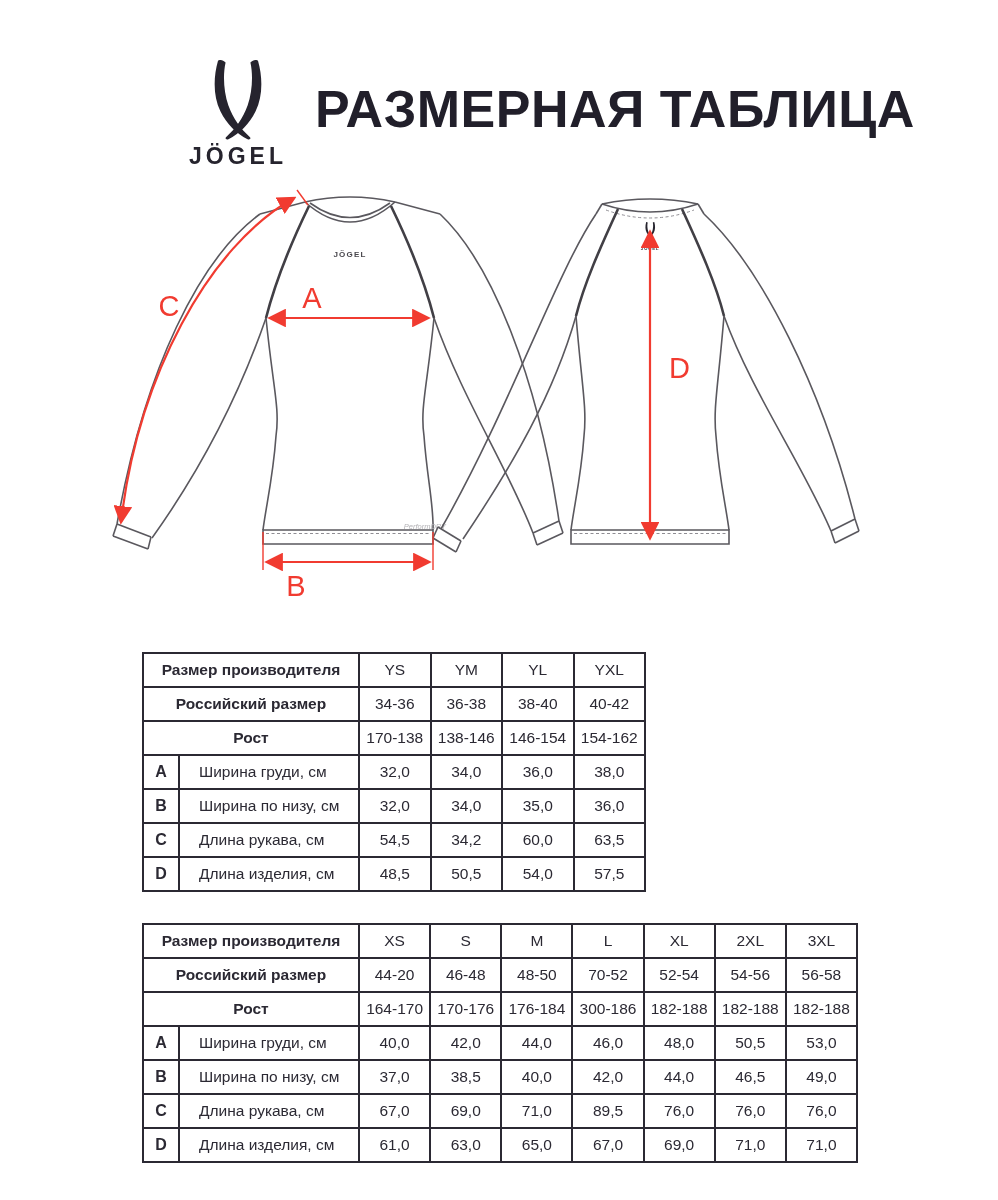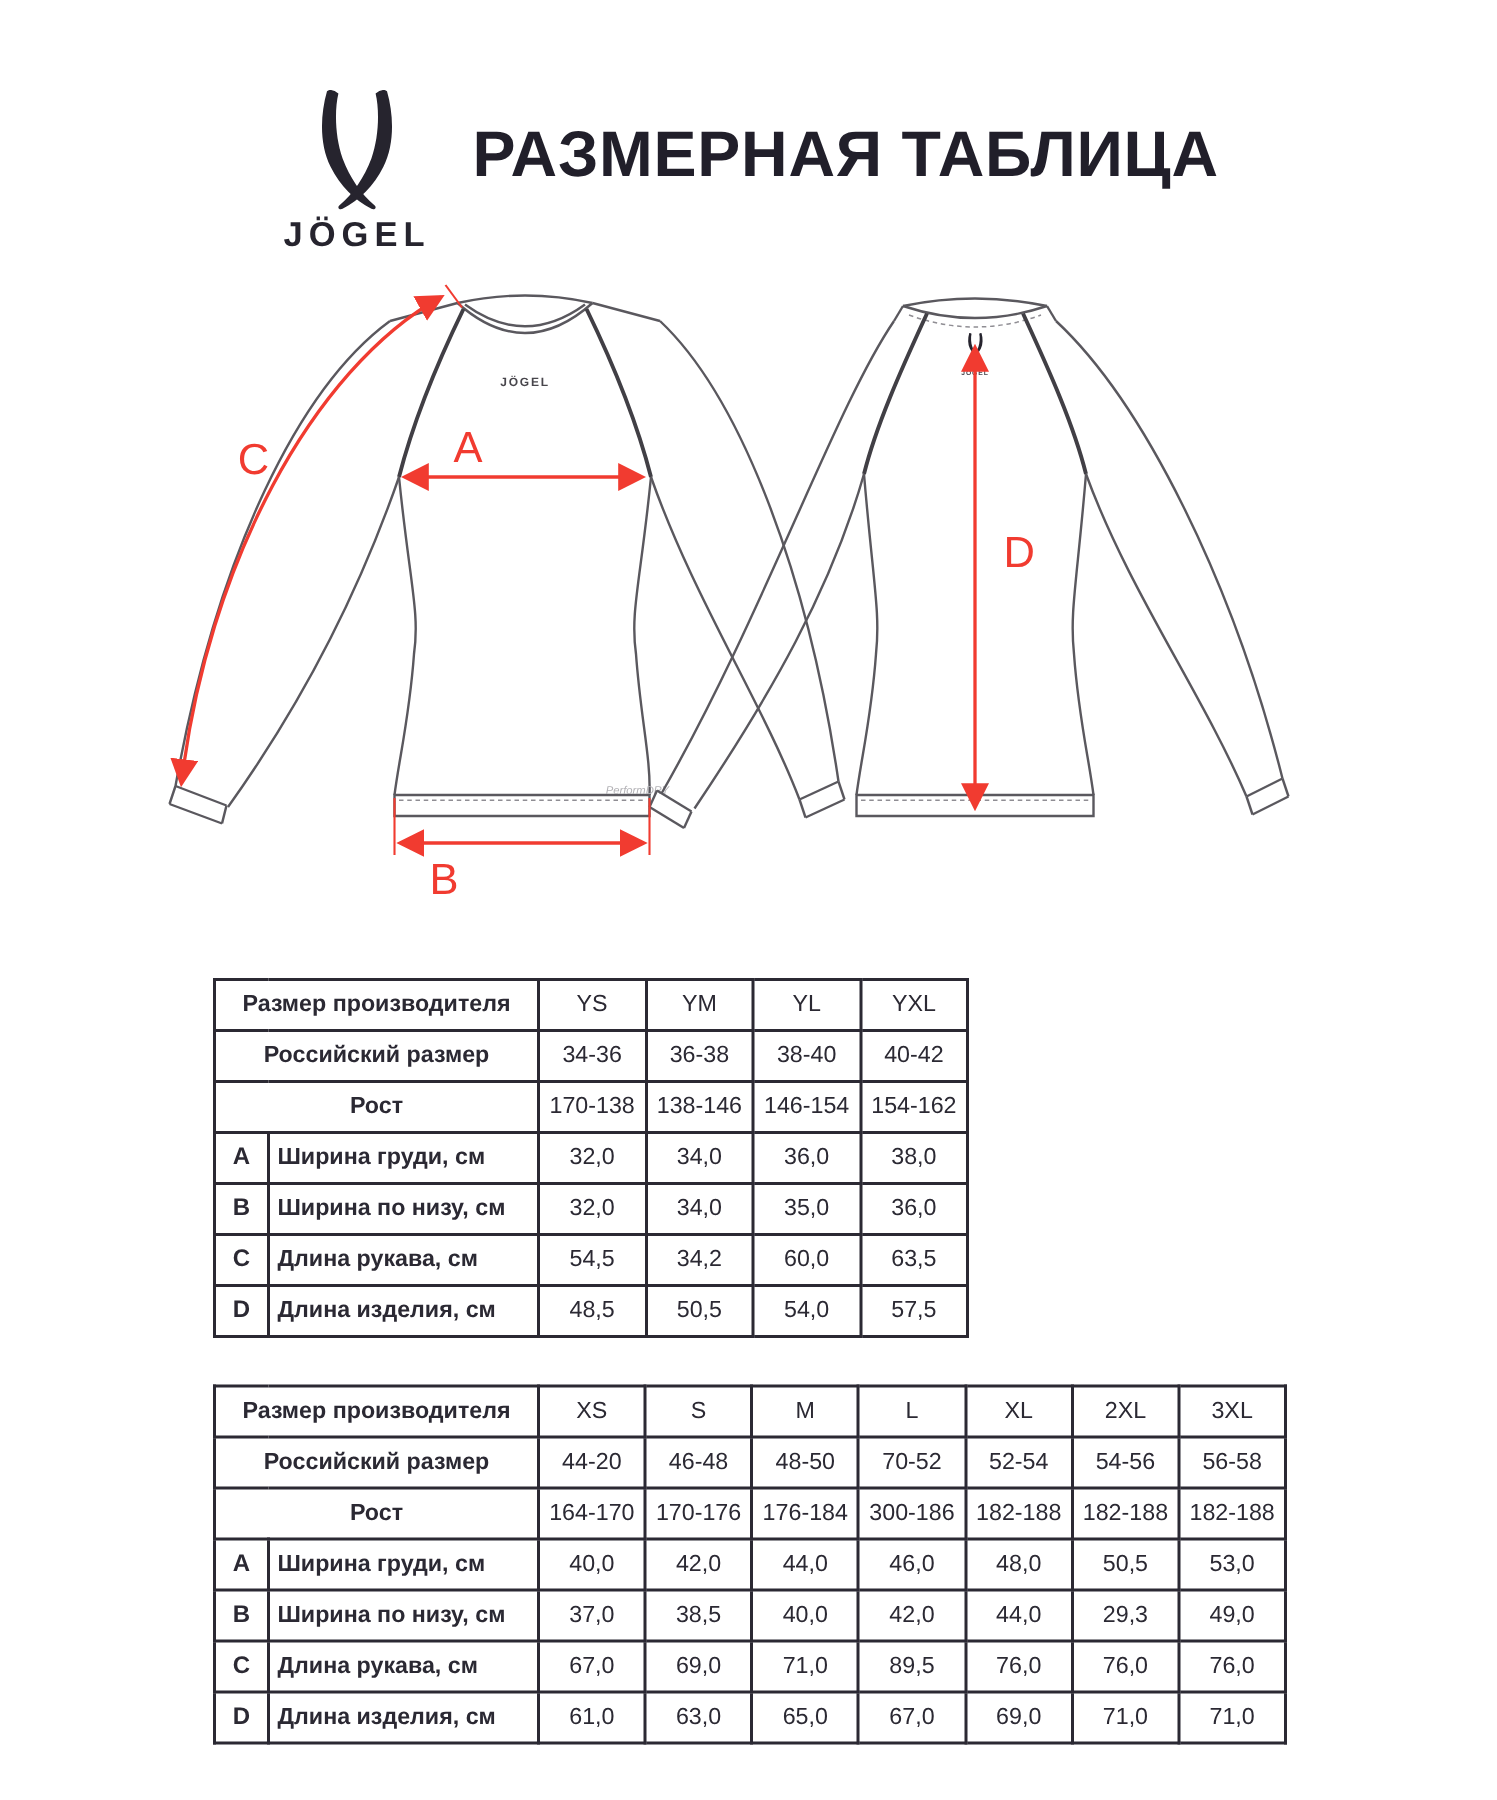--- a/index.html
+++ b/index.html
@@ -6,21 +6,21 @@
   html,body { width:998px; height:1200px; background:#ffffff; }
   body { position:relative; font-family:"Liberation Sans", sans-serif; color:#2b2933; }
 
   .page { position:absolute; inset:0; background:#fff; overflow:hidden; }
 
   
   .logo { position:absolute; left:183px; top:60px; width:110px; text-align:center; }
   .logo svg { display:block; margin:0 auto; }
   .logo-word { margin-top:3px; font-size:23px; font-weight:700; letter-spacing:4px; color:#26242e; }
 
-  .page-title { position:absolute; left:315px; top:79px; font-size:43px; font-weight:700;
+  .page-title { position:absolute; left:315px; top:79px; font-size:52px; font-weight:700;
                 letter-spacing:0.5px; color:#211f2a; white-space:nowrap; }
 
   
   .diagram { position:absolute; left:90px; top:188px; width:820px; height:420px; }
   .diagram text { font-family:"Liberation Sans", sans-serif; }
   .outline { fill:none; stroke:#5a585e; stroke-width:1.6; }
   .seam    { fill:none; stroke:#413f45; stroke-width:2.6; }
   .stitch  { fill:none; stroke:#8f8d93; stroke-width:1; stroke-dasharray:3,2.5; }
   .redline { fill:none; stroke:#f13b30; stroke-width:2.2; }
   .redthin { fill:none; stroke:#f13b30; stroke-width:1.4; }
@@ -29,21 +29,21 @@
   .fabrictext { fill:#b4b3b7; font-size:7.5px; font-style:italic; }
   .necktext { fill:#48464c; font-size:4.5px; font-weight:700; letter-spacing:0.6px; }
 
   
   .size-table { position:absolute; border-collapse:collapse; table-layout:fixed;
                 color:#2b2933; background:#fff;margin-top:44px; }
   .size-table td { border:2px solid #2b2933; height:34px; text-align:center;
                    vertical-align:middle; font-size:15.5px; padding:0; overflow:hidden; }
   .size-table td.hdr    { font-weight:700; }
   .size-table td.letter { font-weight:700; font-size:16px; }
-  .size-table td.rowlbl { text-align:left; padding-left:5px; font-weight:700; }
+  .size-table td.rowlbl { text-align:left; padding-left:19px; font-weight:400; }
   .size-table td.val    { font-weight:400; }
   .t1 { left:142px; top:608px; width:504px; }
   .t2 { left:142px; top:879px; width:716px; }
 </style>
 </head>
 <body>
 
 <div class="page">
 
   <div class="logo">
@@ -283,21 +283,21 @@
           <td class="val">53,0</td>
         </tr>
         <tr>
           <td class="letter">B</td>
           <td class="rowlbl">Ширина по низу, см</td>
           <td class="val">37,0</td>
           <td class="val">38,5</td>
           <td class="val">40,0</td>
           <td class="val">42,0</td>
           <td class="val">44,0</td>
-          <td class="val">29,3</td>
+          <td class="val">46,5</td>
           <td class="val">49,0</td>
         </tr>
         <tr>
           <td class="letter">C</td>
           <td class="rowlbl">Длина рукава, см</td>
           <td class="val">67,0</td>
           <td class="val">69,0</td>
           <td class="val">71,0</td>
           <td class="val">89,5</td>
           <td class="val">76,0</td>

